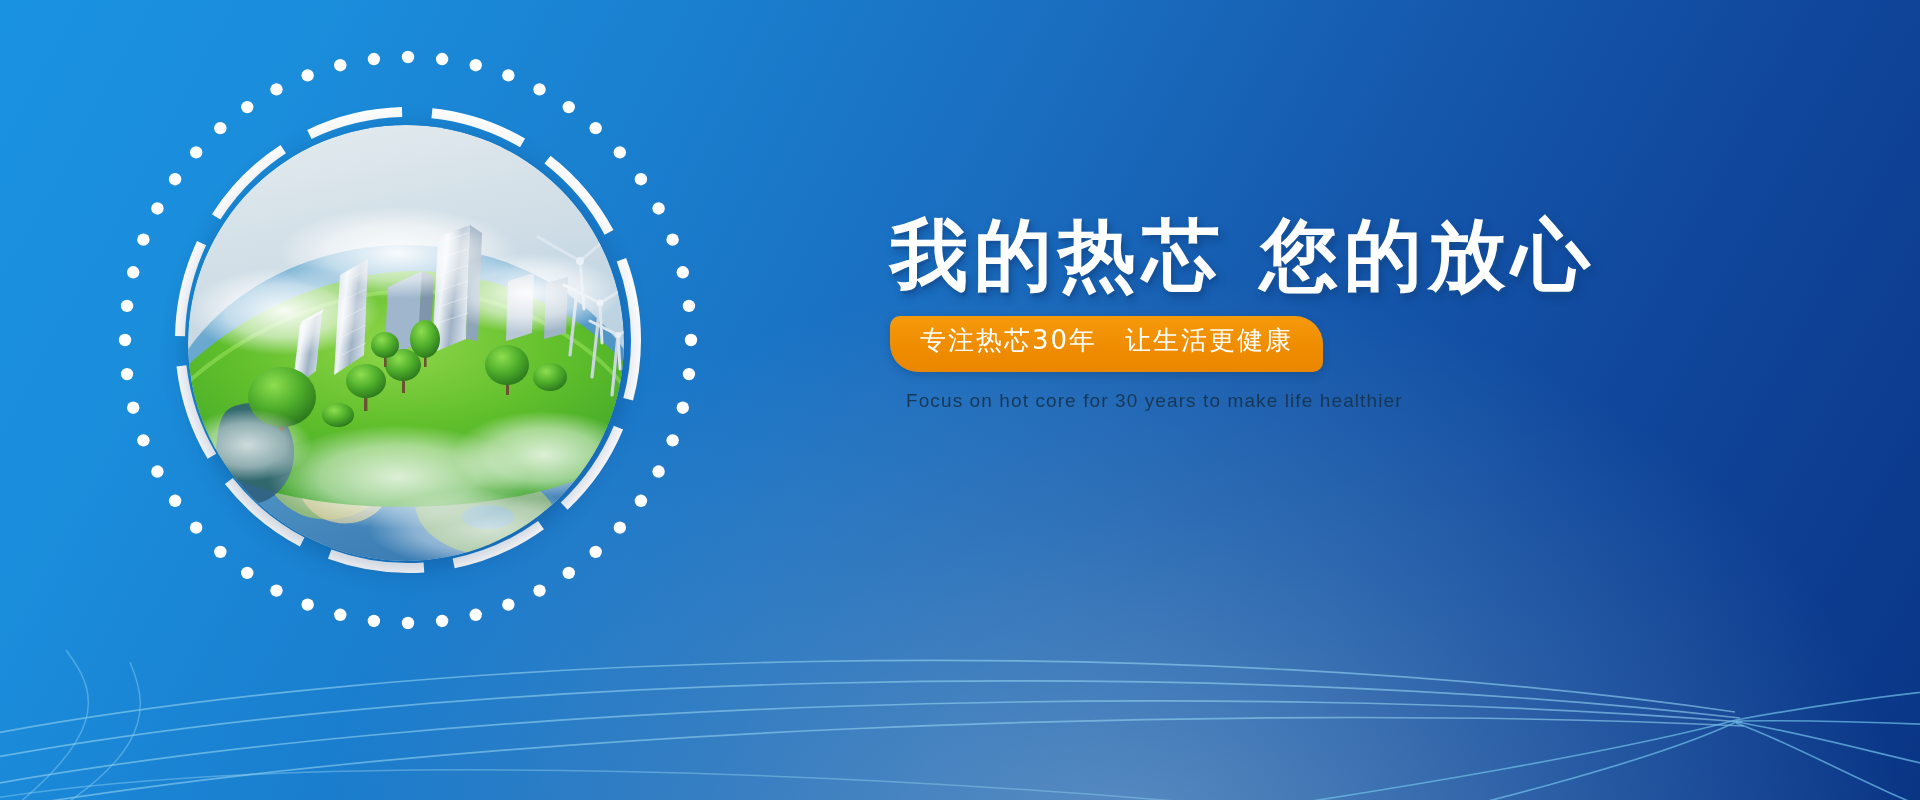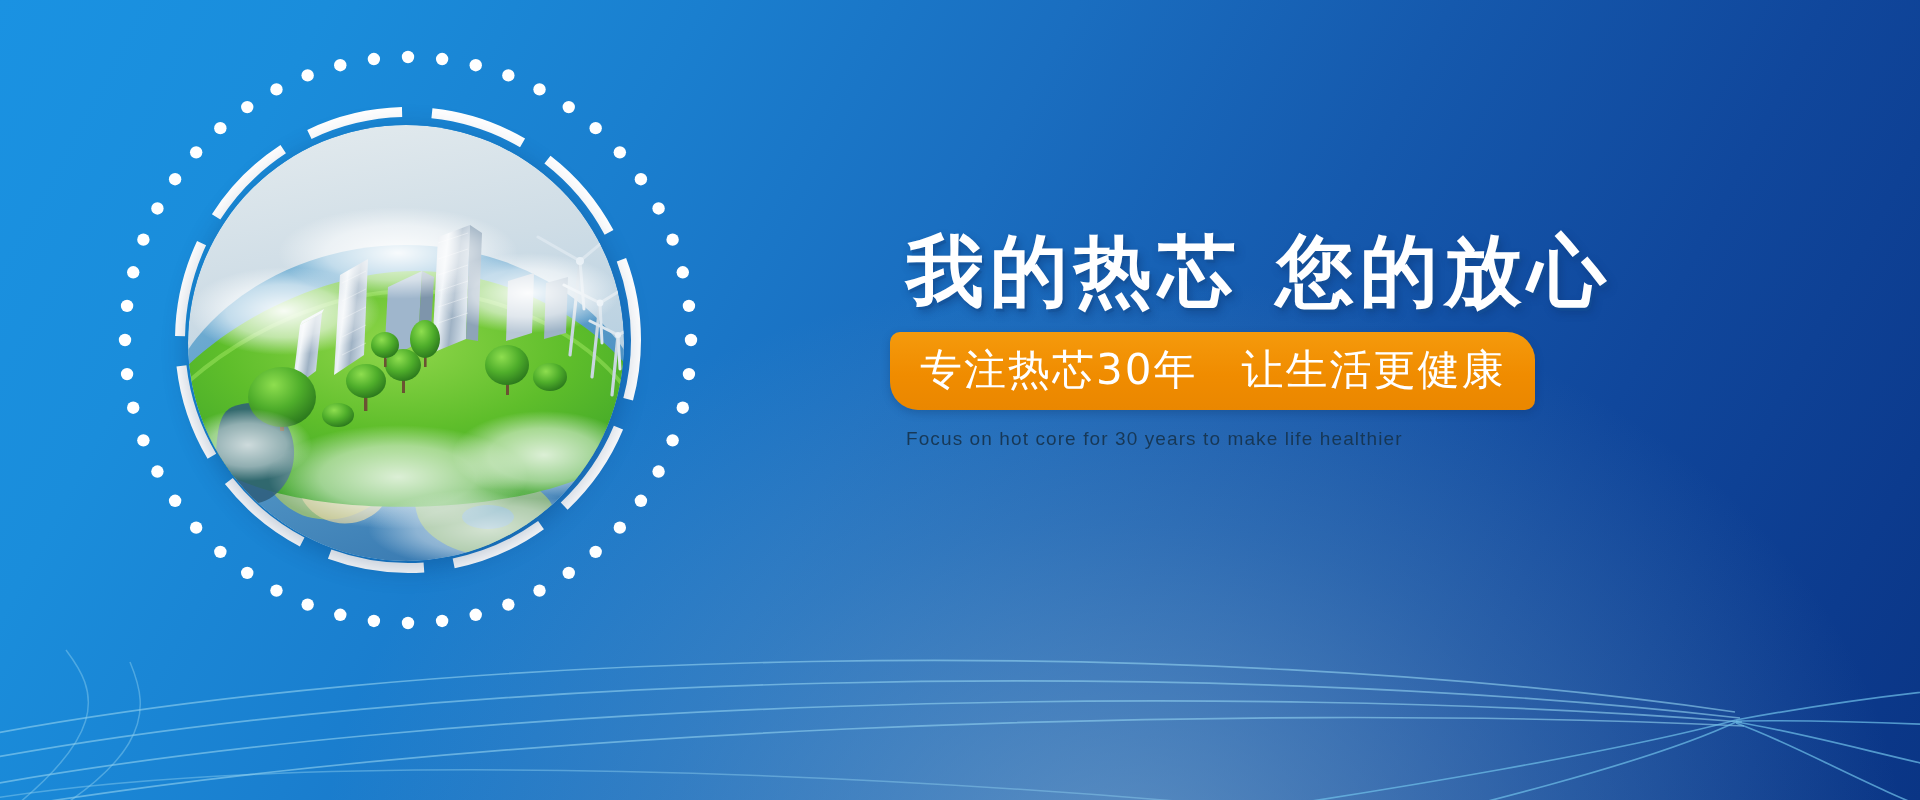--- a/index.html
+++ b/index.html
@@ -33,43 +33,43 @@
   .globe{
     position:absolute;left:70px;top:75px;width:436px;height:436px;
     border-radius:50%;overflow:hidden;
     box-shadow:0 6px 26px rgba(4,40,90,0.30);
   }
   .globe svg{display:block;width:436px;height:436px;}
 
   
   .copy{position:absolute;left:890px;top:215px;width:760px;}
   .headline{
-    margin:16px;
+    margin:0;
     font-size:78px;
     line-height:1.04;
     font-weight:700;
     color:#ffffff;
     letter-spacing:6px;
     white-space:nowrap;
     font-family:"DejaVu Sans","Liberation Sans",sans-serif;
     text-shadow:
       2px 3px 0 rgba(20,80,150,0.55),
       3px 5px 9px rgba(10,50,110,0.45);
   }
   .headline .gap{display:inline-block;width:34px;}
 
   .badge-row{margin-top:20px;}
   .badge{
     display:inline-block;
     background:linear-gradient(180deg,#f59a0c 0%, #f08c00 55%, #ea8700 100%);
     color:#ffffff;
-    font-size:42px;
+    font-size:26px;
     line-height:1;
     letter-spacing:2px;
-    padding:17px 30px 19px 30px;
+    padding:11px 30px 19px 30px;
     border-radius:10px 28px 10px 28px;
     white-space:nowrap;
     box-shadow:0 3px 9px rgba(10,45,95,0.28);
     font-family:"DejaVu Sans","Liberation Sans",sans-serif;
   }
 
   .subline{
     margin:18px 0 0 16px;
     font-size:19px;
     letter-spacing:1.1px;

